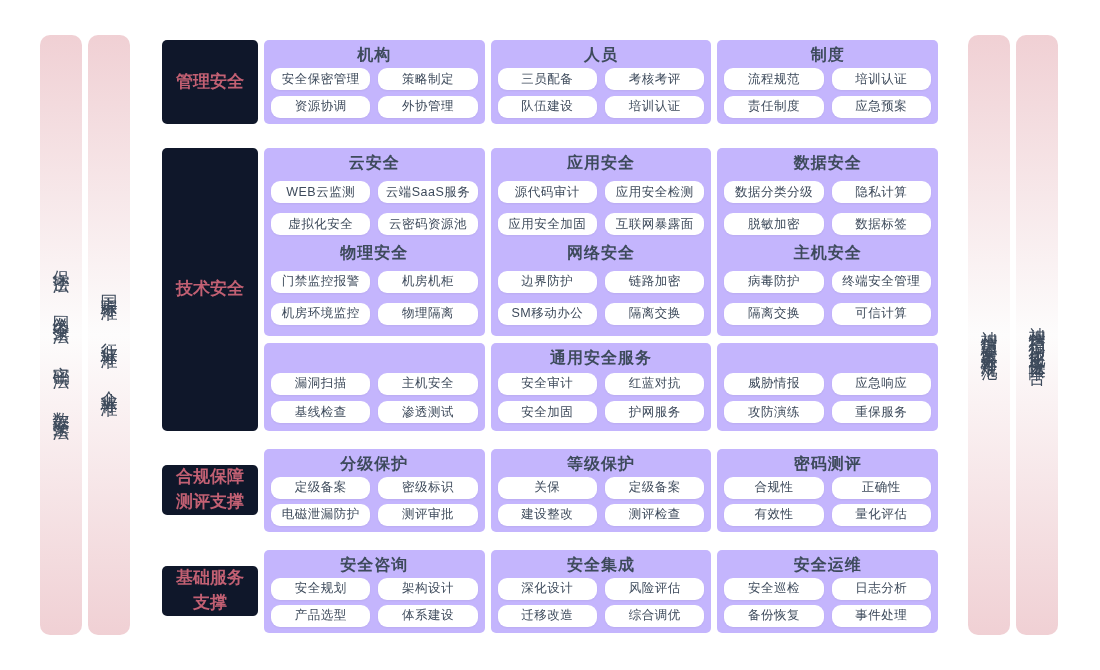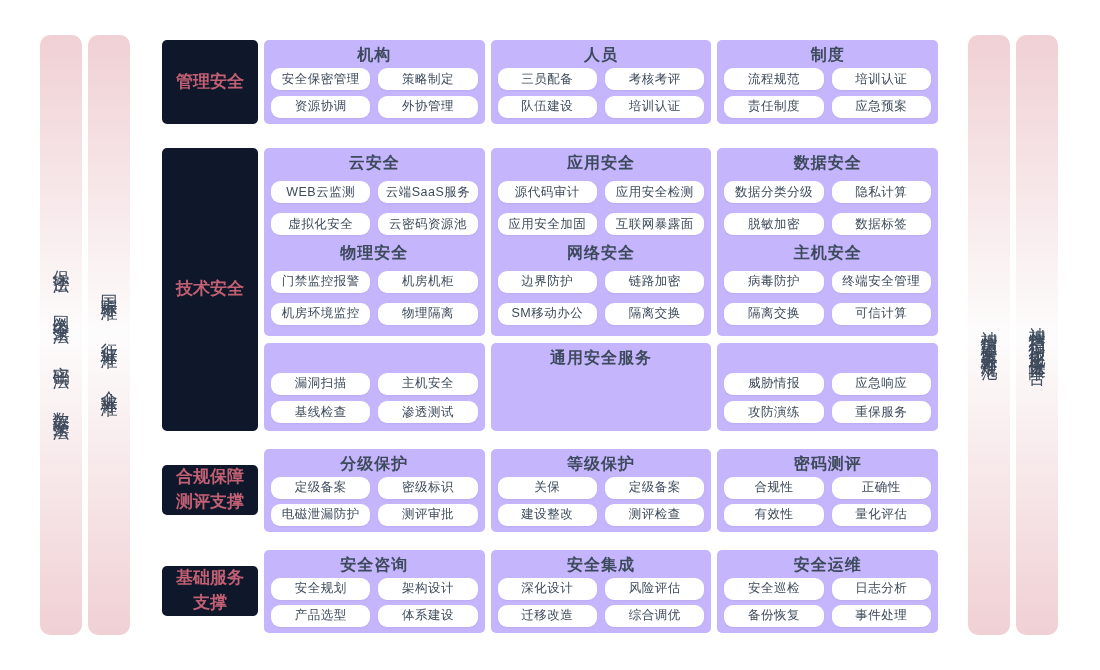--- a/index.html
+++ b/index.html
@@ -166,20 +166,26 @@
               <div class="items">
                 <div class="pill">边界防护</div>
                 <div class="pill">链路加密</div>
                 <div class="pill">SM移动办公</div>
                 <div class="pill">隔离交换</div>
               </div>
             </div>
           </div>
           <div class="panel panel-bottom">
             <div class="panel-title">通用安全服务</div>
+            <div class="items">
+              <div class="pill">安全审计</div>
+              <div class="pill">红蓝对抗</div>
+              <div class="pill">安全加固</div>
+              <div class="pill">护网服务</div>
+            </div>
           </div>
         </div>
 
         <div class="tech-col">
           <div class="panel panel-upper">
             <div class="subsection">
               <div class="panel-title">数据安全</div>
               <div class="items">
                 <div class="pill">数据分类分级</div>
                 <div class="pill">隐私计算</div>

